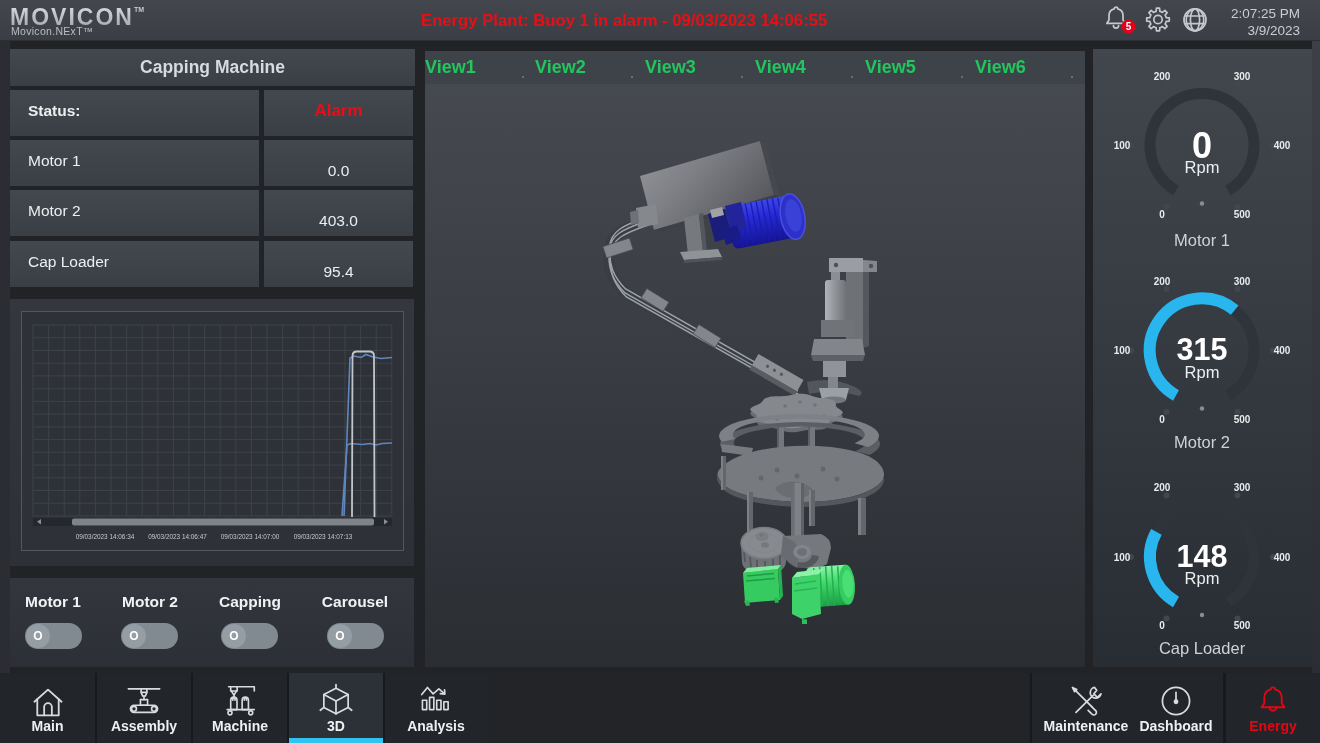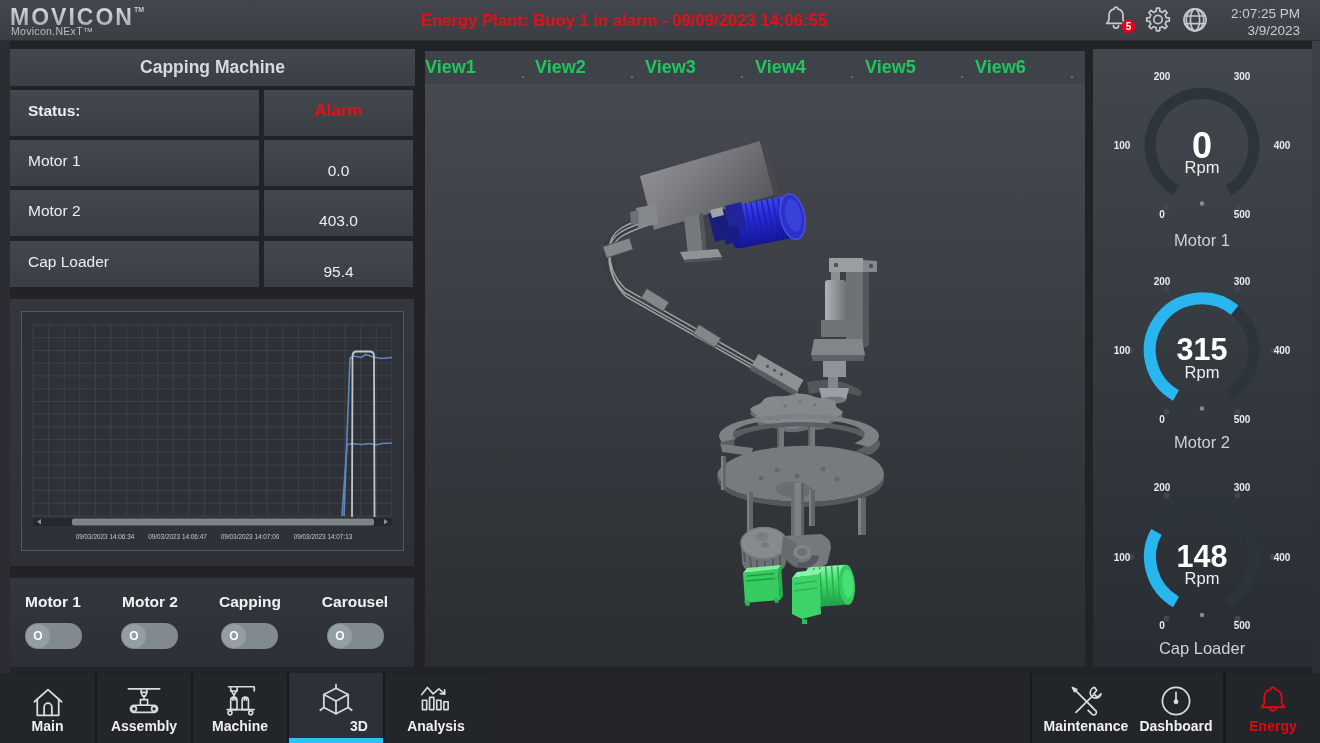--- a/index.html
+++ b/index.html
@@ -41,32 +41,32 @@
 #viewport { left:425px; top:84px; width:660px; height:583px; background:linear-gradient(#46494f,#2a2d32); }
 
 
 #rightpanel { left:1093px; top:49px; width:219px; height:618px; background:linear-gradient(#42464d,#282c33); }
 
 
 #navbar { left:0; top:673px; width:1320px; height:70px; background:#17191d; }
 .ntab { top:0; height:70px; background:#22262b; }
 .ntab .nlabel { position:absolute; bottom:9px; width:100%; text-align:center; font-size:14px; font-weight:bold; color:#eef0f2; }
 .ntab svg { position:absolute; left:50%; transform:translateX(-50%); top:8px; }
-#tab3d { background:#2c3138;padding-left:23px; }
+#tab3d { background:#2c3138; }
 #tab3d::after { content:""; position:absolute; left:0; bottom:0; width:100%; height:5px; background:#2ec3f0; }
 </style>
 </head>
 <body>
 <div id="stage">
   <div class="abs" id="topbar"></div>
   <div class="abs" style="left:0;top:41px;width:10px;height:632px;background:#2b2d32"></div>
   <div class="abs" style="left:1312px;top:41px;width:8px;height:632px;background:linear-gradient(#3d4046,#2a2d33)"></div>
   <div class="abs" id="logo">MOVICON<span class="tm">TM</span></div>
   <div class="abs" id="sublogo">Movicon.NExT™</div>
-  <div class="abs" id="alarmline">Energy Plant: Buoy 1 in alarm - 09/09/2023 14:06:55</div>
+  <div class="abs" id="alarmline">Energy Plant: Buoy 1 in alarm - 09/03/2023 14:06:55</div>
   <svg class="abs" style="left:1100px;top:0px" width="115" height="40" viewBox="0 0 115 40">
     <g fill="none" stroke="#c5c9cd" stroke-width="1.7" stroke-linejoin="round" stroke-linecap="round">
       <path d="M 16,7.2 c 1,0 1.7,0.7 1.7,1.6 c 3.4,0.8 5.3,3.5 5.3,6.8 v 4.4 l 2.2,3.4 H 6.8 l 2.2,-3.4 v -4.4 c 0,-3.3 1.9,-6 5.3,-6.8 C 14.3,7.9 15,7.2 16,7.2 Z"></path>
       <path d="M 13.4,25.6 a 2.6,2.6 0 0 0 5.2,0"></path>
       <path d="M 54.85,11.71 L 56.11,11.32 L 56.41,8.21 L 59.59,8.21 L 59.89,11.32 L 61.15,11.71 L 61.28,11.77 L 62.45,12.38 L 64.86,10.40 L 67.10,12.64 L 65.12,15.05 L 65.73,16.22 L 65.79,16.35 L 66.18,17.61 L 69.29,17.91 L 69.29,21.09 L 66.18,21.39 L 65.79,22.65 L 65.73,22.78 L 65.12,23.95 L 67.10,26.36 L 64.86,28.60 L 62.45,26.62 L 61.28,27.23 L 61.15,27.29 L 59.89,27.68 L 59.59,30.79 L 56.41,30.79 L 56.11,27.68 L 54.85,27.29 L 54.72,27.23 L 53.55,26.62 L 51.14,28.60 L 48.90,26.36 L 50.88,23.95 L 50.27,22.78 L 50.21,22.65 L 49.82,21.39 L 46.71,21.09 L 46.71,17.91 L 49.82,17.61 L 50.21,16.35 L 50.27,16.22 L 50.88,15.05 L 48.90,12.64 L 51.14,10.40 L 53.55,12.38 L 54.72,11.77 Z"></path>
       <circle cx="58" cy="19.5" r="4.2"></circle>
       <circle cx="95" cy="19.8" r="11"></circle>
       <ellipse cx="95" cy="19.8" rx="4.6" ry="11"></ellipse>
       <ellipse cx="95" cy="19.8" rx="8.8" ry="11"></ellipse>
       <path d="M84.8,16 H105.2"></path>

